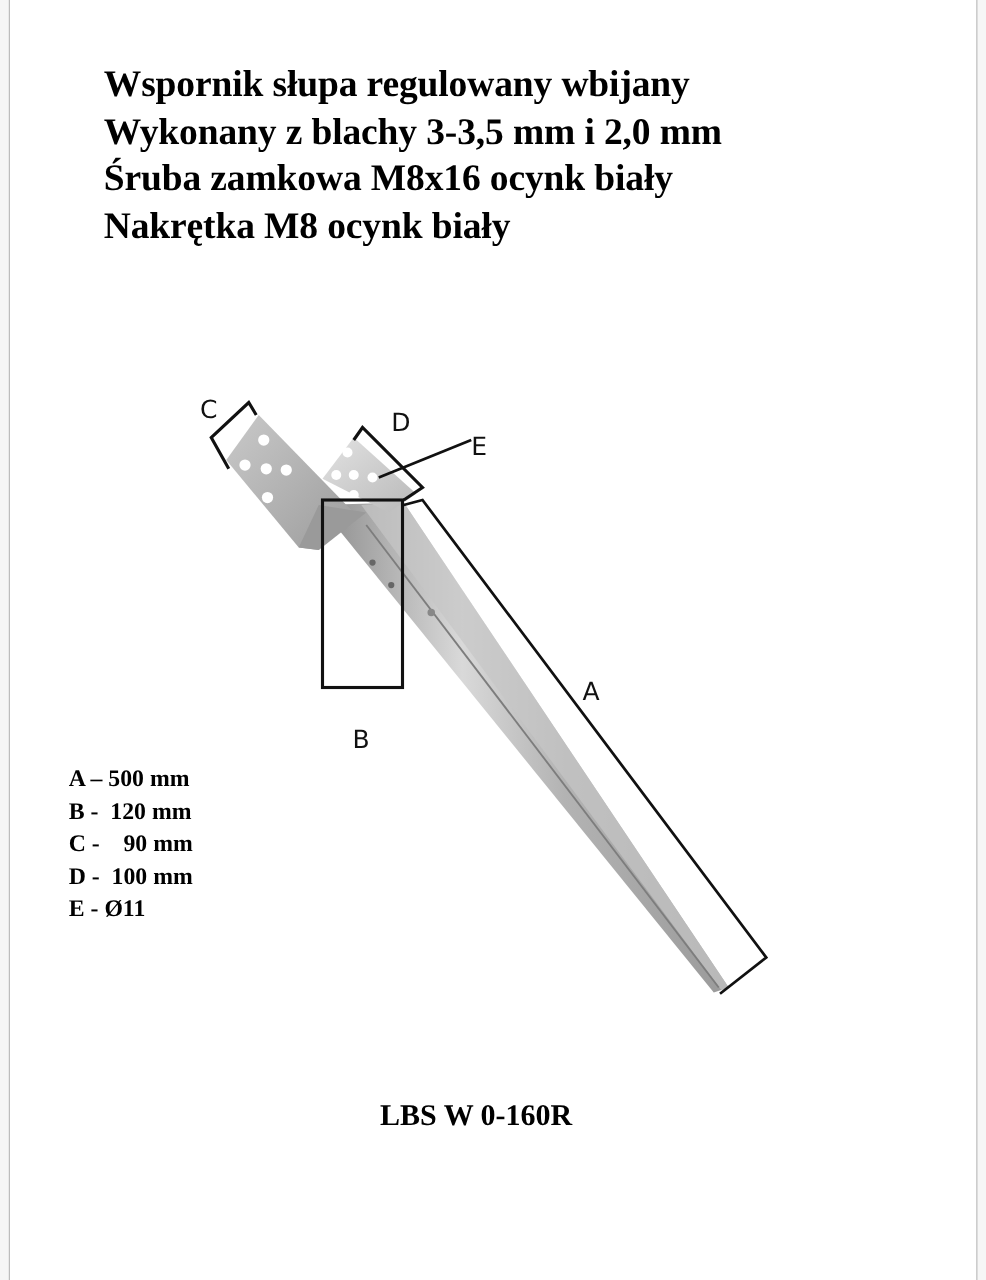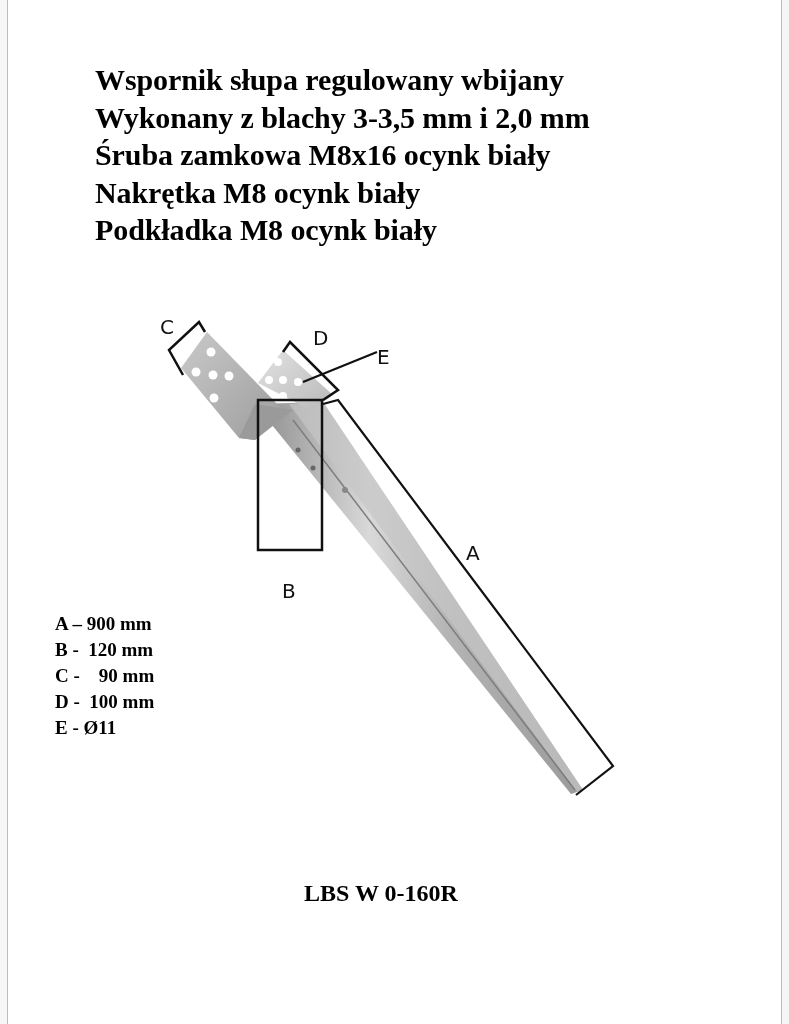--- a/index.html
+++ b/index.html
@@ -15,21 +15,21 @@
       left: 7px; top: 0;
       width: 775px; height: 1024px;
       background: #ffffff;
       border-left: 1px solid #bdbdbd;
       border-right: 1px solid #bdbdbd;
       box-sizing: border-box;
     }
     .specs {
       position: absolute;
       left: 75px; top: 49px;
-      margin: 12px; padding: 0;
+      margin: 0; padding: 0;
       list-style: none;
     }
     .specs li {
       font-weight: bold;
       font-size: 30px;
       line-height: 37.5px;
       color: #000;
       white-space: nowrap;
       letter-spacing: -0.1px;
     }
@@ -69,25 +69,24 @@
 </head>
 <body>
 
 <div class="page">
 
   <ul class="specs">
     <li>Wspornik słupa regulowany wbijany</li>
     <li>Wykonany z blachy 3-3,5 mm i 2,0 mm</li>
     <li>Śruba zamkowa M8x16 ocynk biały</li>
     <li>Nakrętka M8 ocynk biały</li>
-    <li>Podkładka M8 ocynk biały</li>
   </ul>
 
   <ul class="legend">
-    <li>A – 900 mm</li>
+    <li>A – 500 mm</li>
     <li>B -  120 mm</li>
     <li>C -    90 mm</li>
     <li>D -  100 mm</li>
     <li>E - Ø11</li>
   </ul>
 
   <div class="model">LBS W 0-160R</div>
 </div>
 
 <svg class="diagram" viewBox="0 0 789 1024">

